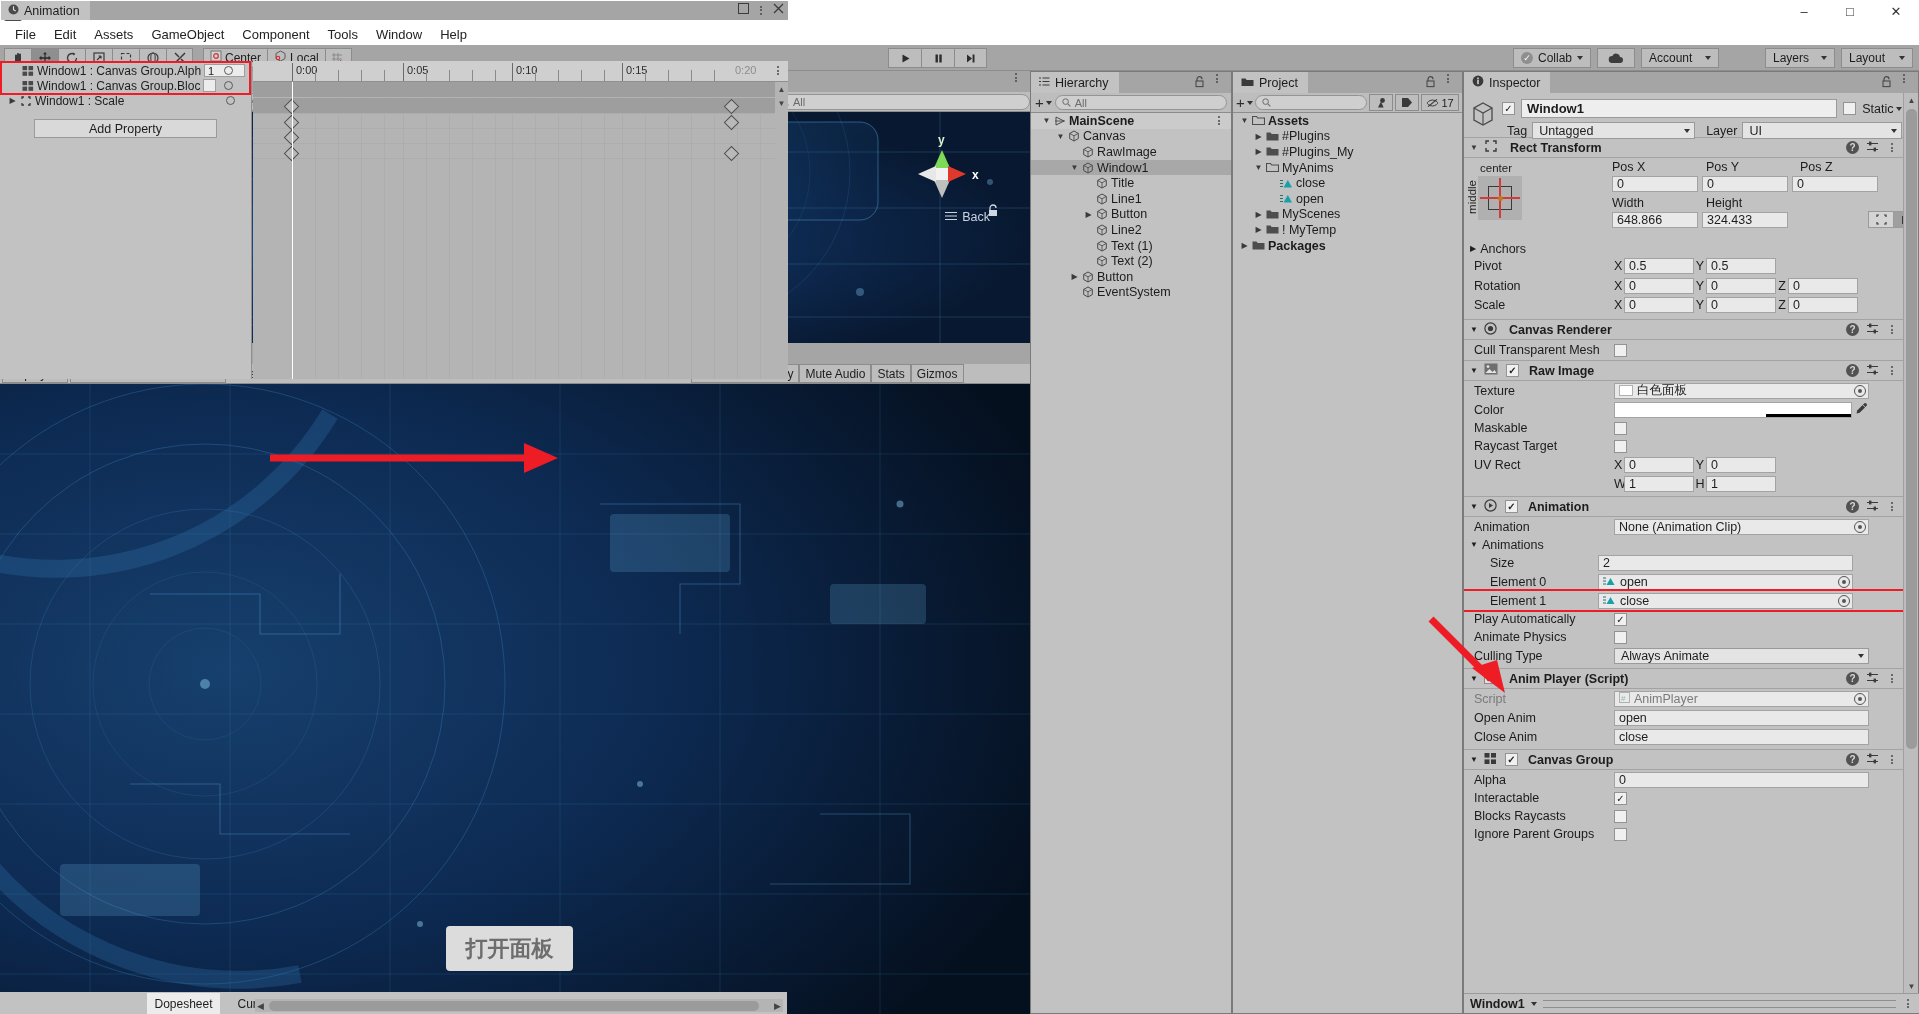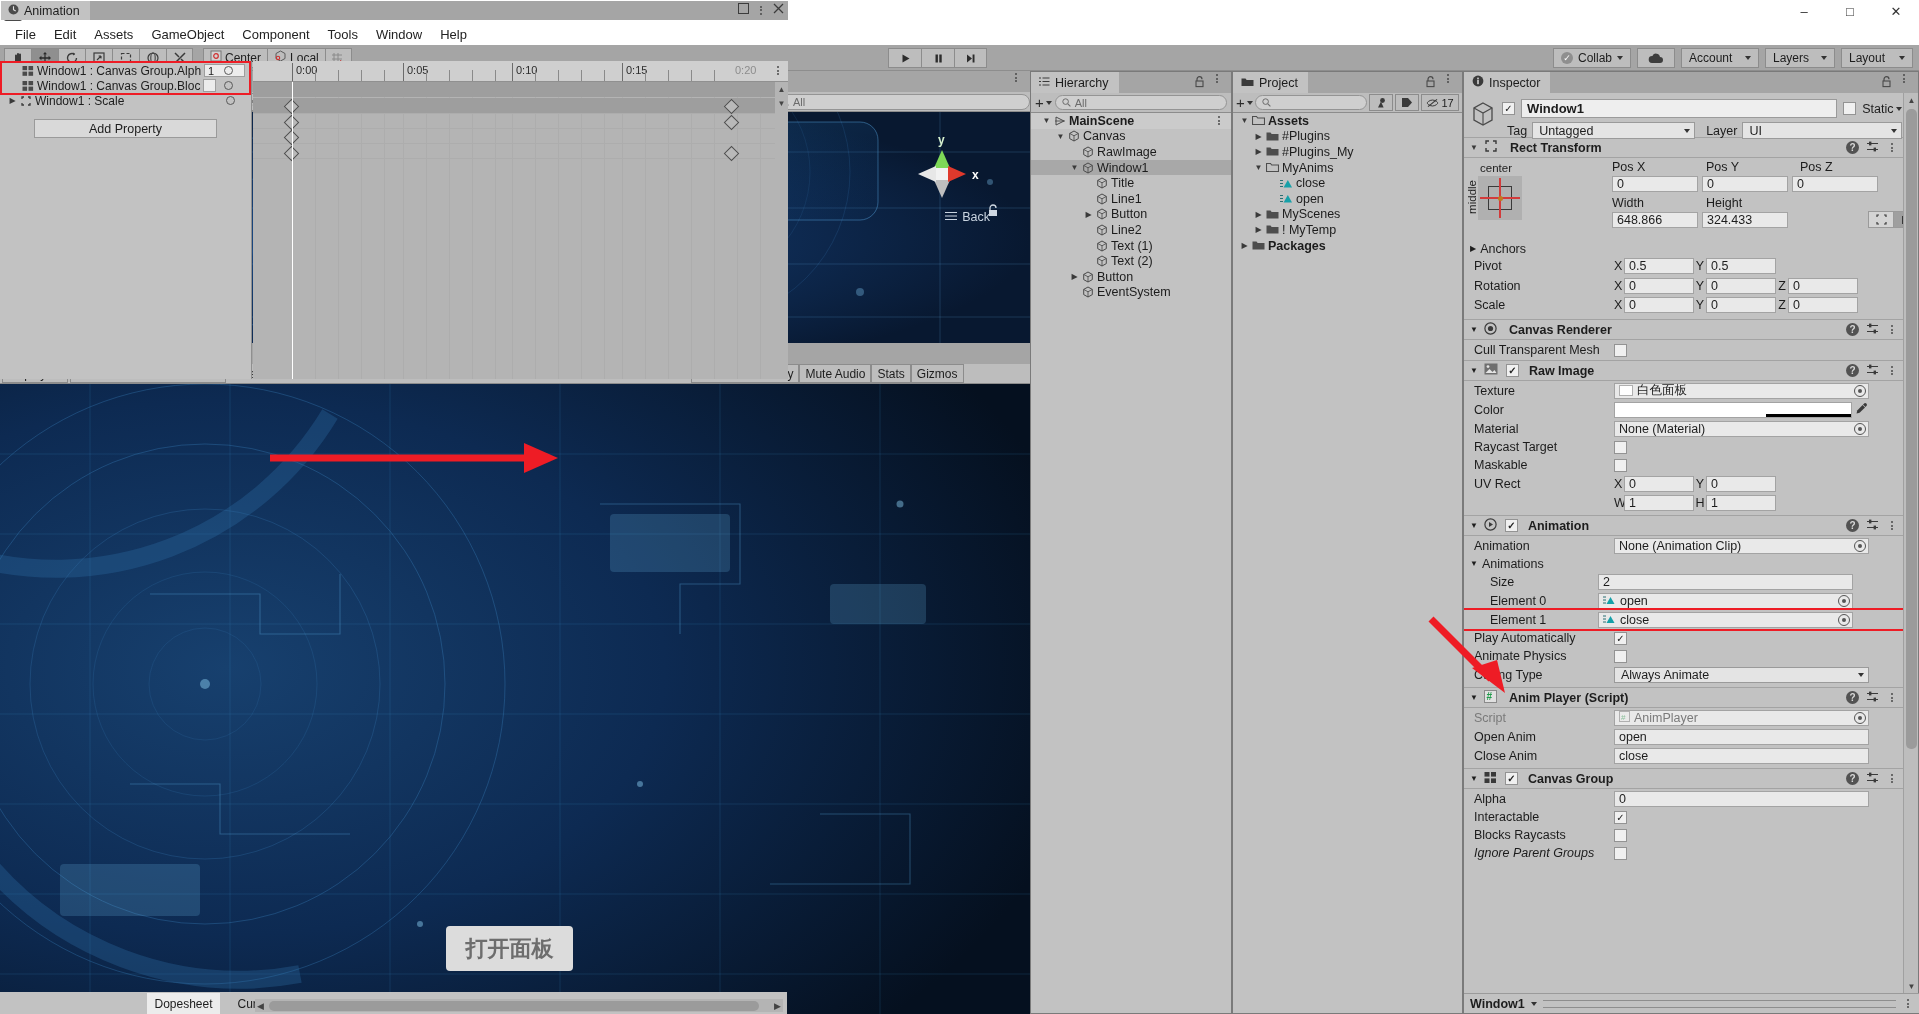--- a/index.html
+++ b/index.html
@@ -323,21 +323,21 @@
       </div>
       <div class="rbtn" style="padding:0 10px;">
         <svg width="16" height="11" viewBox="0 0 16 11">
             <path d="M4 10h8a3 3 0 000-6 4 4 0 00-7.6-1A2.8 2.8 0 004 10z" fill="#3d3d3d"></path>
           </svg>
       </div>
       <div class="rbtn" style="width:78px;justify-content:space-between;">
         <span>Account</span>
         <span class="caret"></span>
       </div>
-      <div class="rbtn" style="width:70px;justify-content:space-between;">
+      <div class="rbtn" style="width:70px;justify-content:space-between;margin-left:40px;">
         <span>Layers</span>
         <span class="caret"></span>
       </div>
       <div class="rbtn" style="width:72px;justify-content:space-between;">
         <span>Layout</span>
         <span class="caret"></span>
       </div>
     </div>
   </div>
 
@@ -1157,35 +1157,26 @@
           <div style="position:absolute;left:0;bottom:0;width:100%;height:3px;background:#fff;"></div>
           <div style="position:absolute;right:0;bottom:0;width:85px;height:3px;background:#000;"></div>
         </div>
         <span style="margin-left:3px;">
           <svg width="13" height="13" viewBox="0 0 13 13">
               <path d="M9.5 1.2a1.8 1.8 0 012.3 2.3L10.5 5 8 2.5z" fill="#3a3a3a"></path>
               <path d="M7.6 3l2.4 2.4L4.6 10.8 1.6 11.4l.6-3z" fill="#3a3a3a"></path>
             </svg>
         </span>
       </div>
-      <div class="prow" style="height:19px;">
-        <span class="plabel">Material</span>
-        <div class="pfield obj" style="width:255px;">
-          <span>None (Material)</span>
-          <span class="radio-o">
-              <i></i>
-            </span>
-        </div>
+      <div class="prow" style="height:18px;">
+        <span class="plabel">Maskable</span>
+        <div class="chk"></div>
       </div>
       <div class="prow" style="height:18px;">
         <span class="plabel">Raycast Target</span>
-        <div class="chk"></div>
-      </div>
-      <div class="prow" style="height:18px;">
-        <span class="plabel">Maskable</span>
         <div class="chk"></div>
       </div>
       <div class="prow" style="height:19px;">
         <span class="plabel">UV Rect</span>
         <span style="width:10px;">X</span>
         <div class="pfield" style="width:70px;">
             <span>0</span>
           </div>
         <span style="width:12px;text-align:center;">Y</span>
         <div class="pfield" style="width:70px;">
@@ -1389,21 +1380,21 @@
           </div>
       </div>
       <div class="prow" style="height:18px;">
         <span class="plabel">Interactable</span>
         <div class="chk">✓</div>
       </div>
       <div class="prow" style="height:18px;">
         <span class="plabel">Blocks Raycasts</span>
         <div class="chk"></div>
       </div>
-      <div class="prow" style="height:18px;font-style:italic;">
+      <div class="prow" style="height:18px;">
         <span class="plabel">Ignore Parent Groups</span>
         <div class="chk"></div>
       </div>
 
     </div>
 
     <div class="insp-scroll">
       <div class="sc-arrow" style="top:0;">▲</div>
       <div class="sbar"></div>
       <div class="sc-arrow" style="bottom:0;">▼</div>

